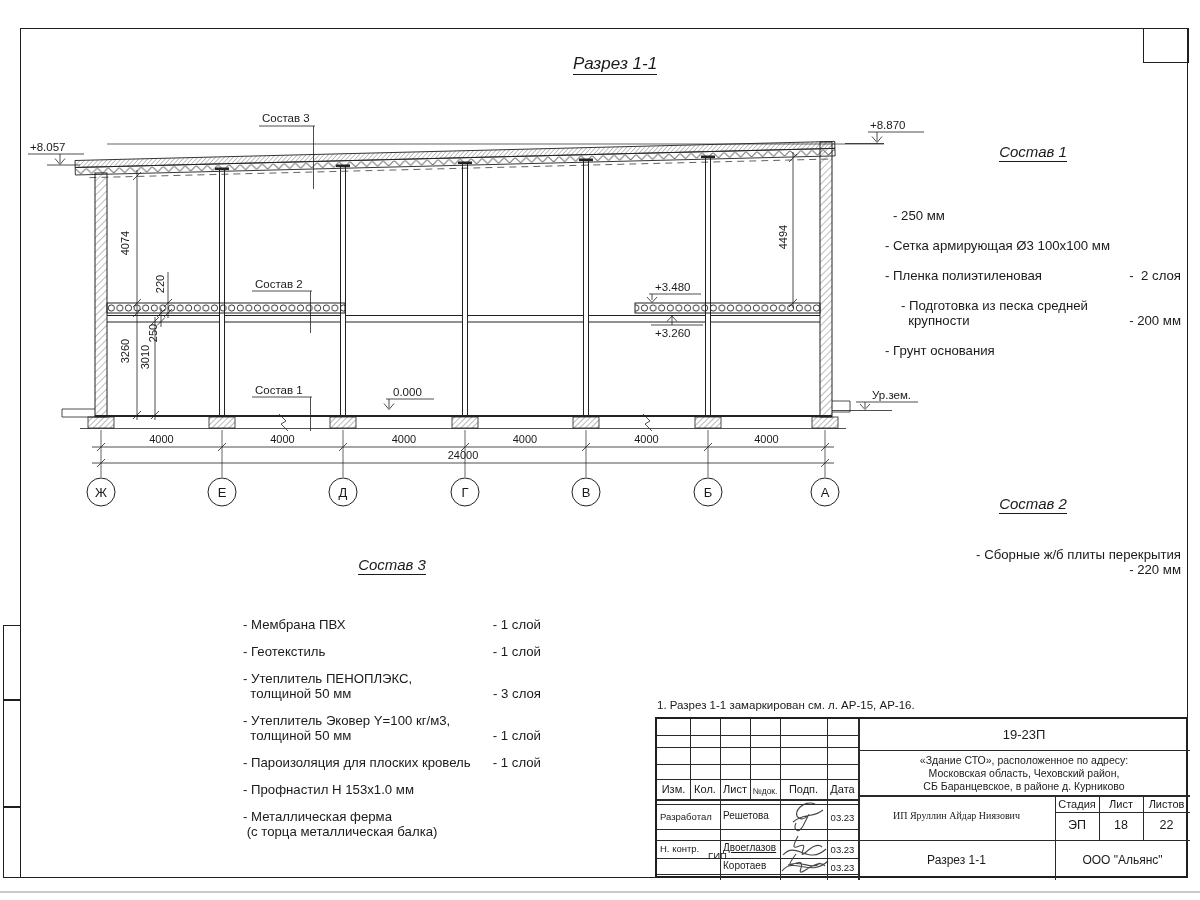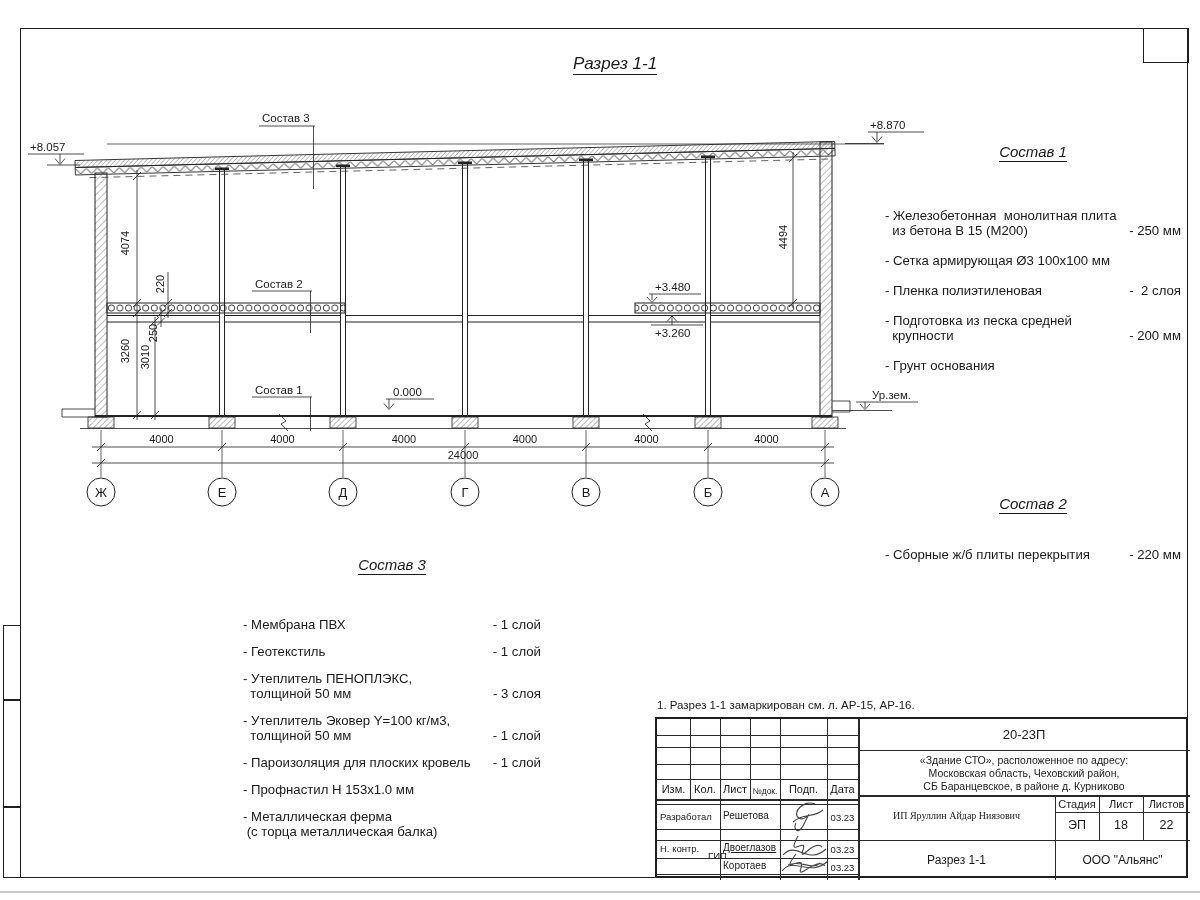--- a/index.html
+++ b/index.html
@@ -233,46 +233,44 @@
     <text class="ax" x="343" y="497" text-anchor="middle">Д</text>
     <text class="ax" x="465" y="497" text-anchor="middle">Г</text>
     <text class="ax" x="586" y="497" text-anchor="middle">В</text>
     <text class="ax" x="708" y="497" text-anchor="middle">Б</text>
     <text class="ax" x="825" y="497" text-anchor="middle">А</text>
   </svg>
 
   <div class="tblock" style="left:885px;top:143px;width:296px;">
     <div class="theader" style="margin-bottom:48px;"><span>Состав 1</span></div>
     <div class="titem" style="margin-bottom:15px;">
-        <div class="tname">- Железобетонная&nbsp; монолитная плита
-&nbsp;&nbsp;из бетона В 15 (М200)</div>
         <div class="tval">- 250 мм</div>
       </div>
     <div class="titem" style="margin-bottom:15px;">
         <div class="tname">- Сетка армирующая Ø3 100х100 мм</div>
         <div class="tval"></div>
       </div>
     <div class="titem" style="margin-bottom:15px;">
         <div class="tname">- Пленка полиэтиленовая</div>
         <div class="tval">-&nbsp; 2 слоя</div>
       </div>
-    <div class="titem" style="margin-bottom:15px;">
+    <div class="titem" style="margin-bottom:15px;margin-left:16px;">
         <div class="tname">- Подготовка из песка средней
 &nbsp;&nbsp;крупности</div>
         <div class="tval">- 200 мм</div>
       </div>
     <div class="titem">
         <div class="tname">- Грунт основания</div>
         <div class="tval"></div>
       </div>
   </div>
 
   <div class="tblock" style="left:885px;top:495px;width:296px;">
     <div class="theader" style="margin-bottom:35px;"><span>Состав 2</span></div>
-    <div class="titem" style="margin-bottom:20px;">
+    <div class="titem" style="margin-bottom:20px;flex-direction:column;">
         <div class="tname">- Сборные ж/б плиты перекрытия</div>
         <div class="tval">- 220 мм</div>
       </div>
   </div>
 
   <div class="tblock" style="left:243px;top:556px;width:298px;">
     <div class="theader" style="margin-bottom:44px;"><span>Состав 3</span></div>
     <div class="titem" style="margin-bottom:12px;">
         <div class="tname">- Мембрана ПВХ</div>
         <div class="tval">- 1 слой</div>
@@ -344,21 +342,21 @@
     <div class="txt" style="left:3px;top:92px;font-size:9.5px;">Разработал</div>
     <div class="txt" style="left:66px;top:91px;font-size:10px;">Решетова</div>
     <div class="txt ctr" style="left:170px;top:93px;width:31px;font-size:9.5px;">03.23</div>
     <div class="txt" style="left:3px;top:124px;font-size:9.5px;">Н. контр.</div>
     <div class="txt" style="left:66px;top:123px;font-size:10px;text-decoration:underline;">Двоеглазов</div>
     <div class="txt ctr" style="left:170px;top:125px;width:31px;font-size:9.5px;">03.23</div>
     <div class="txt" style="left:3px;top:131px;font-size:9.5px;padding-left:48px;">ГИП</div>
     <div class="txt" style="left:66px;top:141px;font-size:10px;">Коротаев</div>
     <div class="txt ctr" style="left:170px;top:143px;width:31px;font-size:9.5px;">03.23</div>
 
-    <div class="txt ctr" style="left:201px;top:8px;width:332px;font-size:13px;">20-23П</div>
+    <div class="txt ctr" style="left:201px;top:8px;width:332px;font-size:13px;">19-23П</div>
     <div class="txt ctr prewrap" style="left:201px;top:35px;width:332px;font-size:10.5px;line-height:13px;">«Здание СТО», расположенное по адресу:
 Московская область, Чеховский район,
 СБ Баранцевское, в районе д. Курниково</div>
     <div class="txt ctr" style="left:201px;top:91px;width:197px;font-size:10px;font-family:Liberation Serif, serif;">ИП Яруллин Айдар Ниязович</div>
     <div class="txt ctr" style="left:398px;top:79px;width:44px;">Стадия</div>
     <div class="txt ctr" style="left:442px;top:79px;width:44px;">Лист</div>
     <div class="txt ctr" style="left:486px;top:79px;width:47px;">Листов</div>
     <div class="txt ctr" style="left:398px;top:99px;width:44px;font-size:12.5px;">ЭП</div>
     <div class="txt ctr" style="left:442px;top:99px;width:44px;font-size:12.5px;">18</div>
     <div class="txt ctr" style="left:486px;top:99px;width:47px;font-size:12.5px;">22</div>

